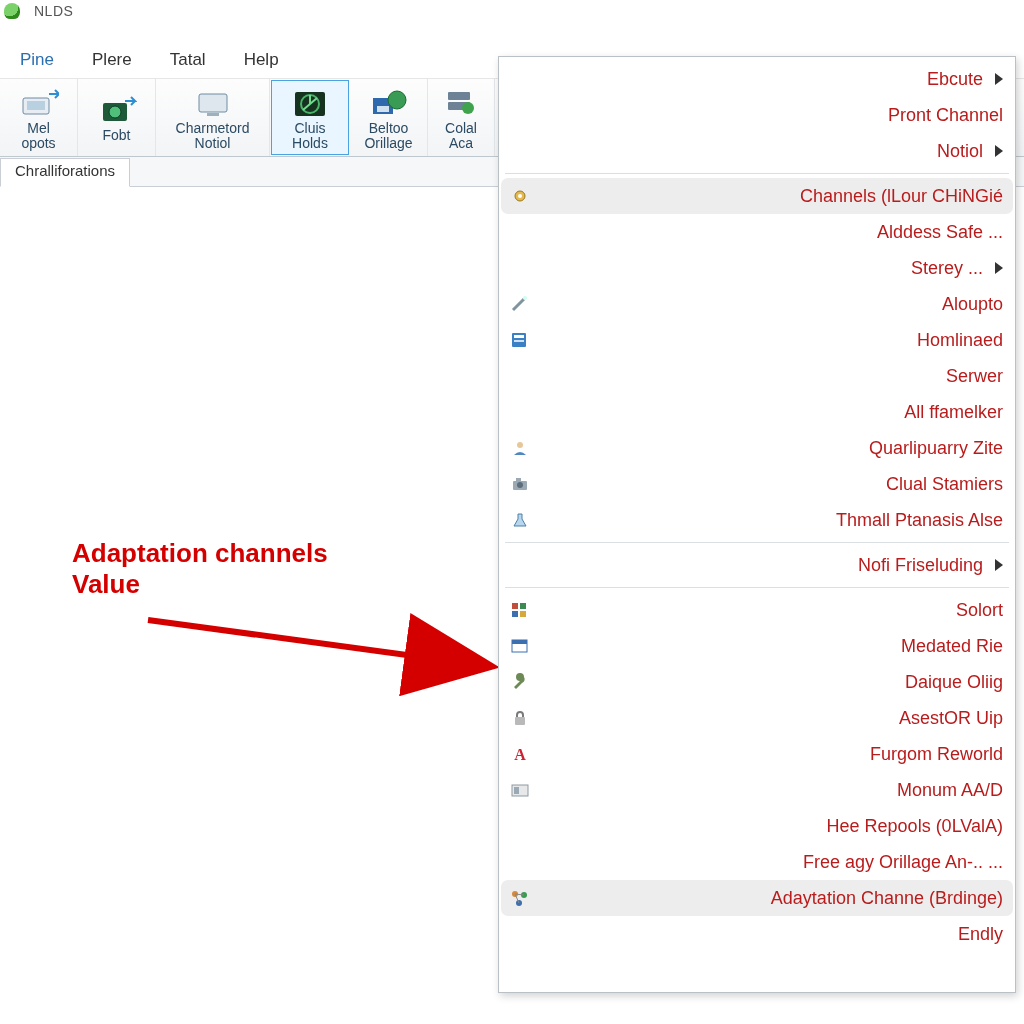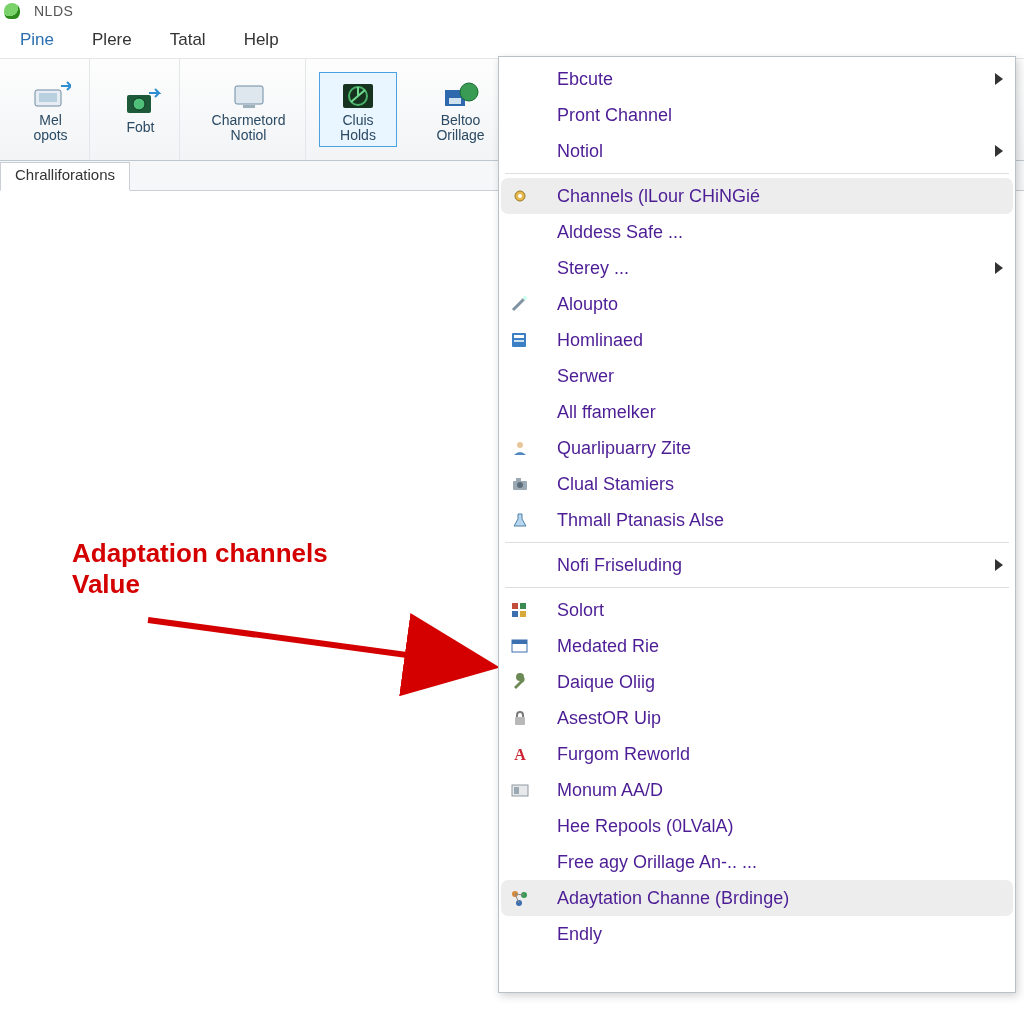--- a/index.html
+++ b/index.html
@@ -32,44 +32,44 @@
   display: flex;
   gap: 2px;
   padding: 4px 2px;
   border-bottom: 1px solid #e6e6e6;
   font-size: 17px;
 }
 .menubar .menu-item {
   padding: 4px 18px;
   color: #333;
   cursor: default;
+  margin-top: 20px;
 }
 .menubar .menu-item:first-child { color: #2a6fb0; }
 
 .toolbar {
   display: flex;
   border-bottom: 1px solid #bfc8ce;
   background: linear-gradient(#fdfdfd, #f2f4f6);
 }
 .tool-btn {
   display: flex;
   flex-direction: column;
   align-items: center;
   justify-content: center;
   padding: 6px 12px 4px;
   gap: 2px;
   border-right: 1px solid #e3e7ea;
   min-width: 78px;
   color: #444;
-  margin-left: 12px;
 }
 .tool-btn.active {
   background: #e9f5ff;
   border: 1px solid #4aa3e0;
-  margin: 13px;
+  margin: 1px;
 }
 .tool-btn .ticon {
   width: 42px; height: 32px;
   display: flex; align-items: center; justify-content: center;
 }
 .tool-btn .tl { font-size: 14px; line-height: 1.05; text-align: center; color: #2b4a63; }
 .tool-btn .tl .l2 { display:block; }
 
 .tabstrip {
   display: flex;
@@ -98,23 +98,24 @@
   border: 1px solid #b9c1c7;
   box-shadow: 2px 3px 8px rgba(0,0,0,.18);
   padding: 4px 2px;
   z-index: 50;
 }
 .ctx-item {
   display: flex;
   align-items: center;
   height: 36px;
   padding: 0 10px 0 6px;
-  color: #4c1d95;
+  color: #b91c1c;
   font-size: 18px;
-  gap: 24px;
+  gap: 12px;
+  text-align: right;
 }
 .ctx-item.hover { background: #ededed; border-radius: 7px; }
 .ctx-item .iic {
   width: 26px; height: 22px;
   display:flex;align-items:center;justify-content:center;flex:0 0 26px;
 }
 .ctx-item .lbl { flex: 1; white-space: nowrap; overflow: hidden; text-overflow: ellipsis; }
 .ctx-sep { height: 1px; background: #dcdfe2; margin: 4px 4px; }
 .ctx-item .arrow {
   width: 0; height: 0;

